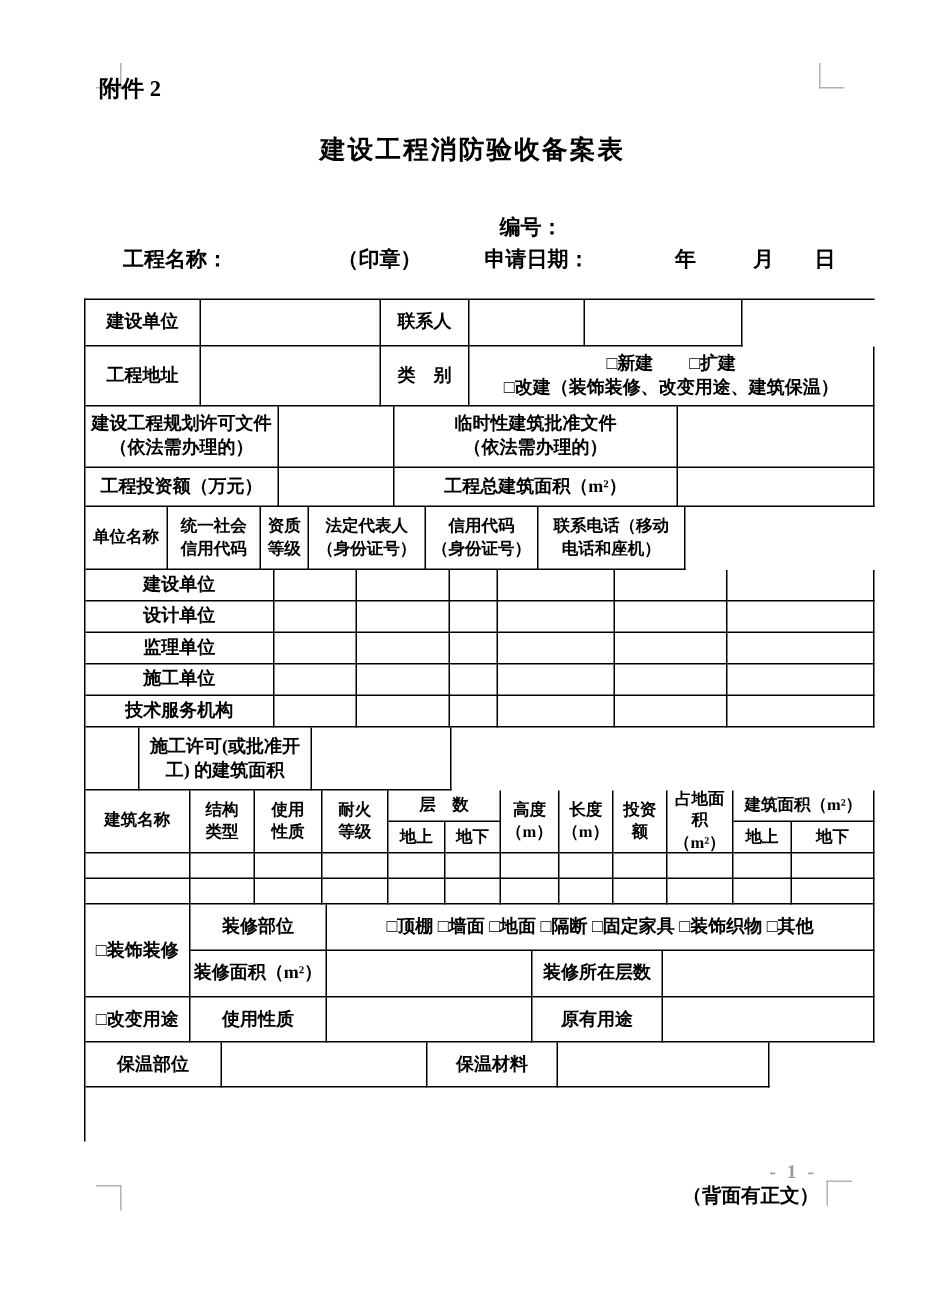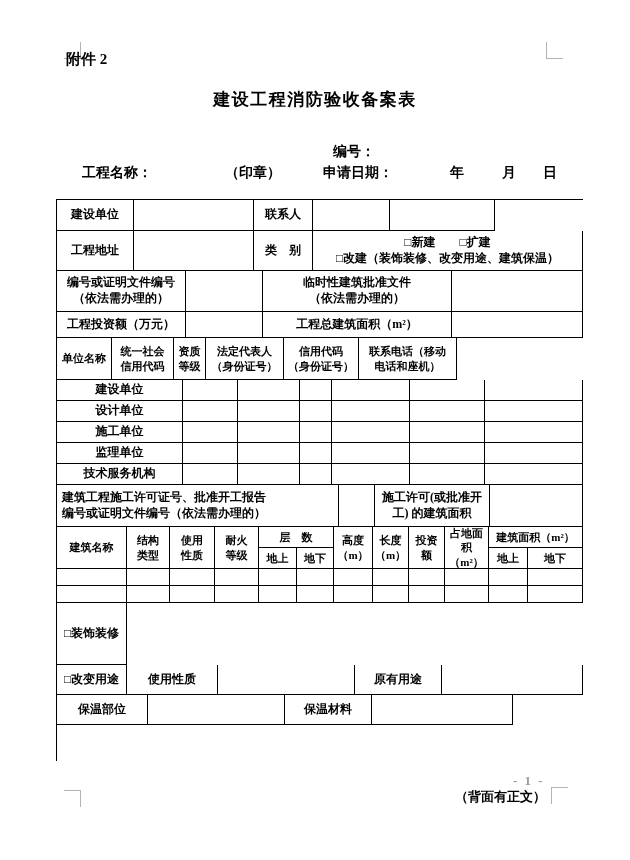--- a/index.html
+++ b/index.html
@@ -70,21 +70,21 @@
           <span>类　别</span>
         </div>
       <div class="c" style="width:270px">
         <span>□新建　　□扩建</span>
         <span>□改建（装饰装修、改变用途、建筑保温）</span>
       </div>
     </div>
 
     <div class="row" style="height:41px">
       <div class="c" style="width:129px">
-        <span>编号或证明文件编号</span>
+        <span>建设工程规划许可文件</span>
           <span>（依法需办理的）</span>
       </div>
       <div class="c" style="width:77px"></div>
       <div class="c" style="width:189px">
         <span>临时性建筑批准文件</span>
           <span>（依法需办理的）</span>
       </div>
       <div class="c" style="width:131px"></div>
     </div>
 
@@ -142,57 +142,53 @@
         </div>
       <div class="c" style="width:55px"></div>
         <div class="c" style="width:62px"></div>
         <div class="c" style="width:32px"></div>
         <div class="c" style="width:78px"></div>
         <div class="c" style="width:75px"></div>
         <div class="c" style="width:98px"></div>
     </div>
     <div class="row" style="height:21px">
       <div class="c" style="width:126px">
+          <span>监理单位</span>
+        </div>
+      <div class="c" style="width:55px"></div>
+        <div class="c" style="width:62px"></div>
+        <div class="c" style="width:32px"></div>
+        <div class="c" style="width:78px"></div>
+        <div class="c" style="width:75px"></div>
+        <div class="c" style="width:98px"></div>
+    </div>
+    <div class="row" style="height:21px">
+      <div class="c" style="width:126px">
           <span>施工单位</span>
         </div>
       <div class="c" style="width:55px"></div>
         <div class="c" style="width:62px"></div>
         <div class="c" style="width:32px"></div>
         <div class="c" style="width:78px"></div>
         <div class="c" style="width:75px"></div>
         <div class="c" style="width:98px"></div>
     </div>
     <div class="row" style="height:21px">
       <div class="c" style="width:126px">
-          <span>监理单位</span>
-        </div>
-      <div class="c" style="width:55px"></div>
-        <div class="c" style="width:62px"></div>
-        <div class="c" style="width:32px"></div>
-        <div class="c" style="width:78px"></div>
-        <div class="c" style="width:75px"></div>
-        <div class="c" style="width:98px"></div>
-    </div>
-    <div class="row" style="height:21px">
-      <div class="c" style="width:126px">
           <span>技术服务机构</span>
         </div>
       <div class="c" style="width:55px"></div>
         <div class="c" style="width:62px"></div>
         <div class="c" style="width:32px"></div>
         <div class="c" style="width:78px"></div>
         <div class="c" style="width:75px"></div>
         <div class="c" style="width:98px"></div>
     </div>
 
     <div class="row" style="height:42px">
-      <div class="c left" style="width:282px">
-        <span>建筑工程施工许可证号、批准开工报告</span>
-          <span>编号或证明文件编号（依法需办理的）</span>
-      </div>
       <div class="c" style="width:36px"></div>
       <div class="c" style="width:115px">
         <span>施工许可(或批准开</span>
           <span>工) 的建筑面积</span>
       </div>
       <div class="c" style="width:93px"></div>
     </div>
 
     <div class="row" style="height:42px">
       <div class="c sm" style="width:70px">
@@ -280,20 +276,40 @@
         <div class="c" style="width:36px"></div>
         <div class="c" style="width:44px"></div>
         <div class="c" style="width:39px"></div>
         <div class="c" style="width:55px"></div>
     </div>
 
     <div class="row" style="height:62px">
       <div class="c" style="width:70px">
           <span>□装饰装修</span>
         </div>
+      <div class="col" style="width:456px">
+        <div class="row" style="height:31px">
+          <div class="c" style="width:91px">
+              <span>装修部位</span>
+            </div>
+          <div class="c" style="width:365px">
+              <span>□顶棚 □墙面 □地面 □隔断 □固定家具 □装饰织物 □其他</span>
+            </div>
+        </div>
+        <div class="row" style="height:31px">
+          <div class="c" style="width:91px">
+              <span>装修面积（m²）</span>
+            </div>
+          <div class="c" style="width:137px"></div>
+          <div class="c" style="width:87px">
+              <span>装修所在层数</span>
+            </div>
+          <div class="c" style="width:141px"></div>
+        </div>
+      </div>
     </div>
 
     <div class="row" style="height:30px">
       <div class="c" style="width:70px">
           <span>□改变用途</span>
         </div>
       <div class="c" style="width:91px">
           <span>使用性质</span>
         </div>
       <div class="c" style="width:137px"></div>

